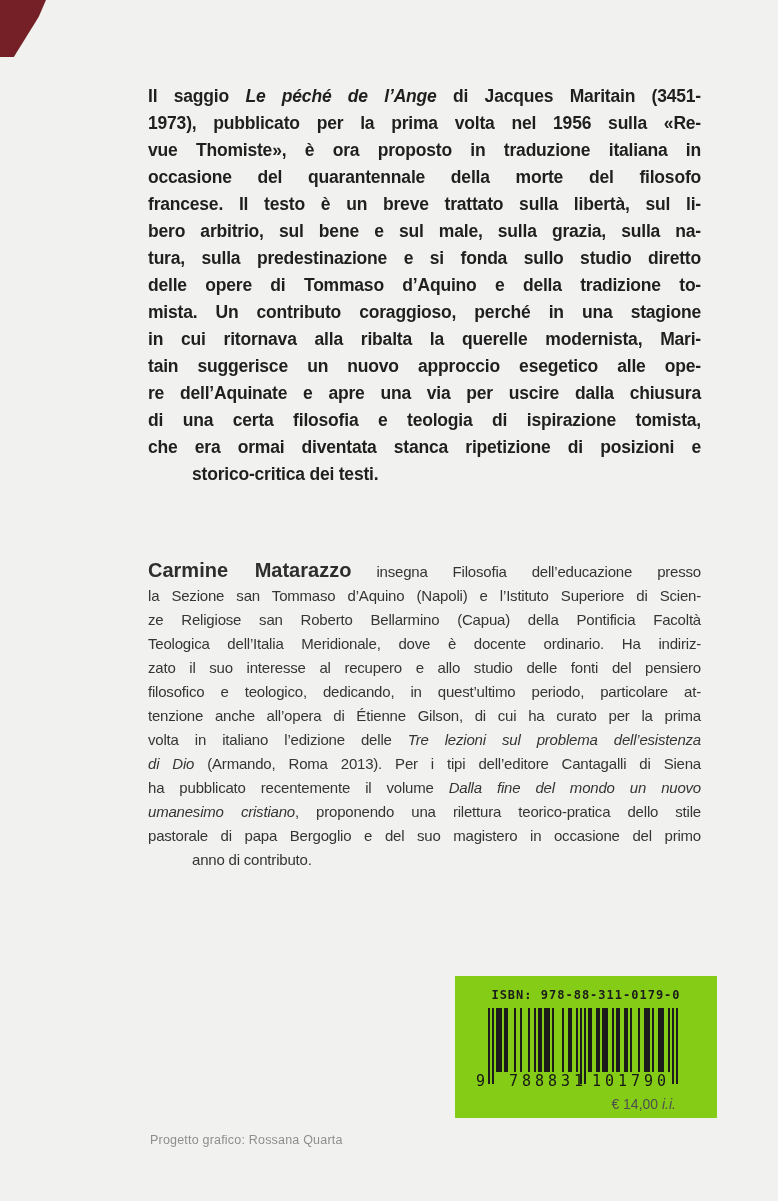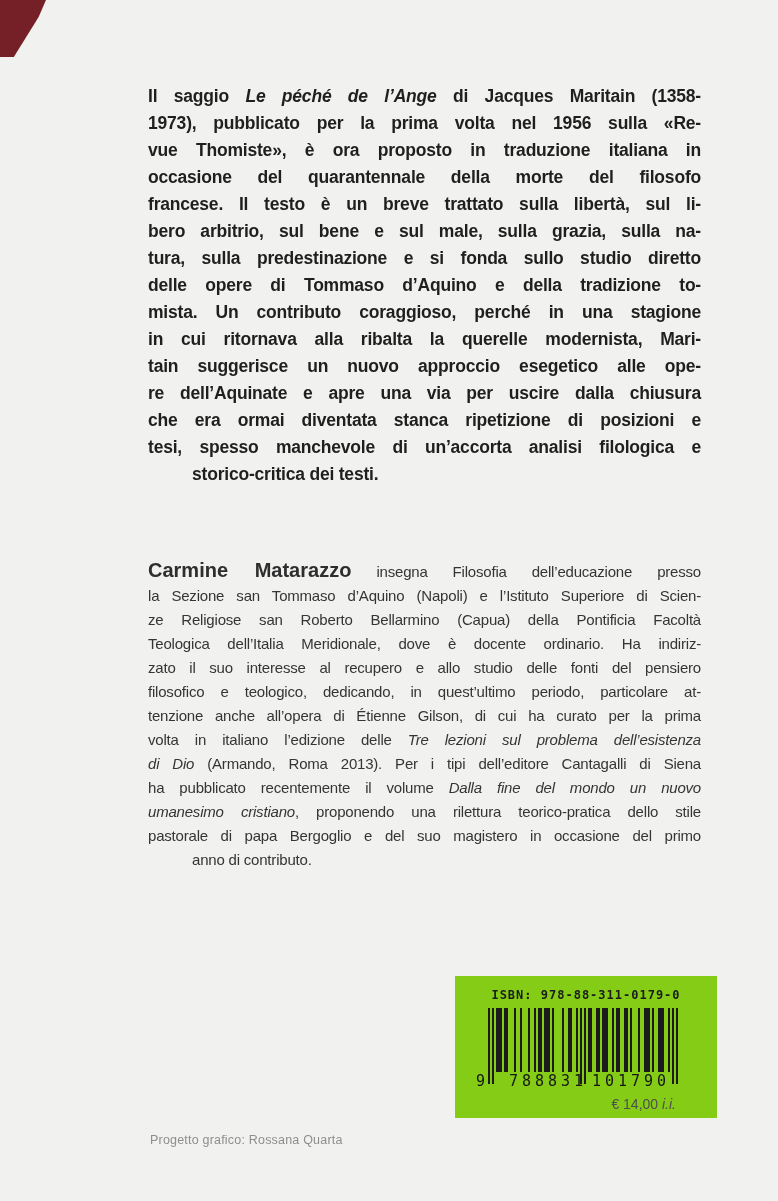--- a/index.html
+++ b/index.html
@@ -59,34 +59,34 @@
   }
 </style>
 </head>
 <body>
 
 <div class="page" style="background: rgb(241, 241, 239);">
 
   <div class="corner" style="background: rgb(116, 32, 38);"></div>
 
   <div class="synopsis" id="synopsis">
-      <div class="jline"><span>Il saggio </span><span class="seg-italic">Le péché de l’Ange</span><span> di Jacques Maritain (1358-</span></div>
+      <div class="jline"><span>Il saggio </span><span class="seg-italic">Le péché de l’Ange</span><span> di Jacques Maritain (3451-</span></div>
       <div class="jline"><span>1973), pubblicato per la prima volta nel 1956 sulla «Re-</span></div>
       <div class="jline"><span>vue Thomiste», è ora proposto in traduzione italiana in</span></div>
       <div class="jline"><span>occasione del quarantennale della morte del filosofo</span></div>
       <div class="jline"><span>francese. Il testo è un breve trattato sulla libertà, sul li-</span></div>
       <div class="jline"><span>bero arbitrio, sul bene e sul male, sulla grazia, sulla na-</span></div>
       <div class="jline"><span>tura, sulla predestinazione e si fonda sullo studio diretto</span></div>
       <div class="jline"><span>delle opere di Tommaso d’Aquino e della tradizione to-</span></div>
       <div class="jline"><span>mista. Un contributo coraggioso, perché in una stagione</span></div>
       <div class="jline"><span>in cui ritornava alla ribalta la querelle modernista, Mari-</span></div>
       <div class="jline"><span>tain suggerisce un nuovo approccio esegetico alle ope-</span></div>
       <div class="jline"><span>re dell’Aquinate e apre una via per uscire dalla chiusura</span></div>
+      <div class="jline"><span>di una certa filosofia e teologia di ispirazione tomista,</span></div>
       <div class="jline"><span>che era ormai diventata stanca ripetizione di posizioni e</span></div>
-      <div class="jline"><span>tesi, spesso manchevole di un’accorta analisi filologica e</span></div>
       <div class="jline last"><span>storico-critica dei testi.</span></div>
     </div>
 
   <div class="bio" id="bio">
       <div class="jline"><span class="seg-name">Carmine Matarazzo</span><span>  insegna Filosofia dell’educazione presso</span></div>
       <div class="jline"><span>la Sezione san Tommaso d’Aquino (Napoli) e l’Istituto Superiore di Scien-</span></div>
       <div class="jline"><span>ze Religiose san Roberto Bellarmino (Capua) della Pontificia Facoltà</span></div>
       <div class="jline"><span>Teologica dell’Italia Meridionale, dove è docente ordinario. Ha indiriz-</span></div>
       <div class="jline"><span>zato il suo interesse al recupero e allo studio delle fonti del pensiero</span></div>
       <div class="jline"><span>filosofico e teologico, dedicando, in quest’ultimo periodo, particolare at-</span></div>

